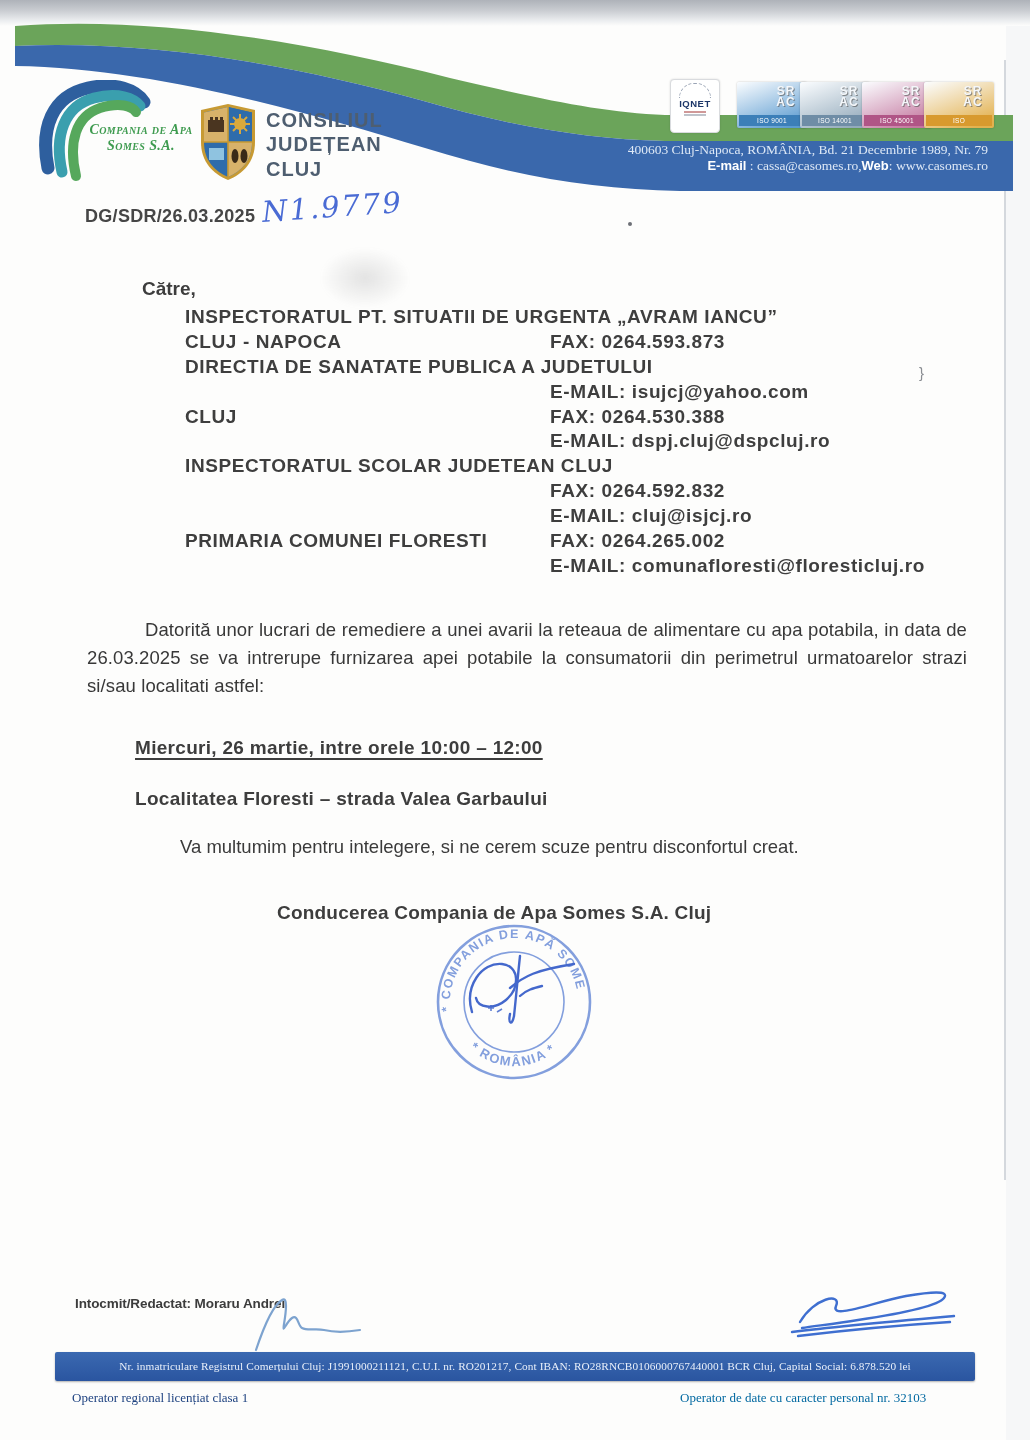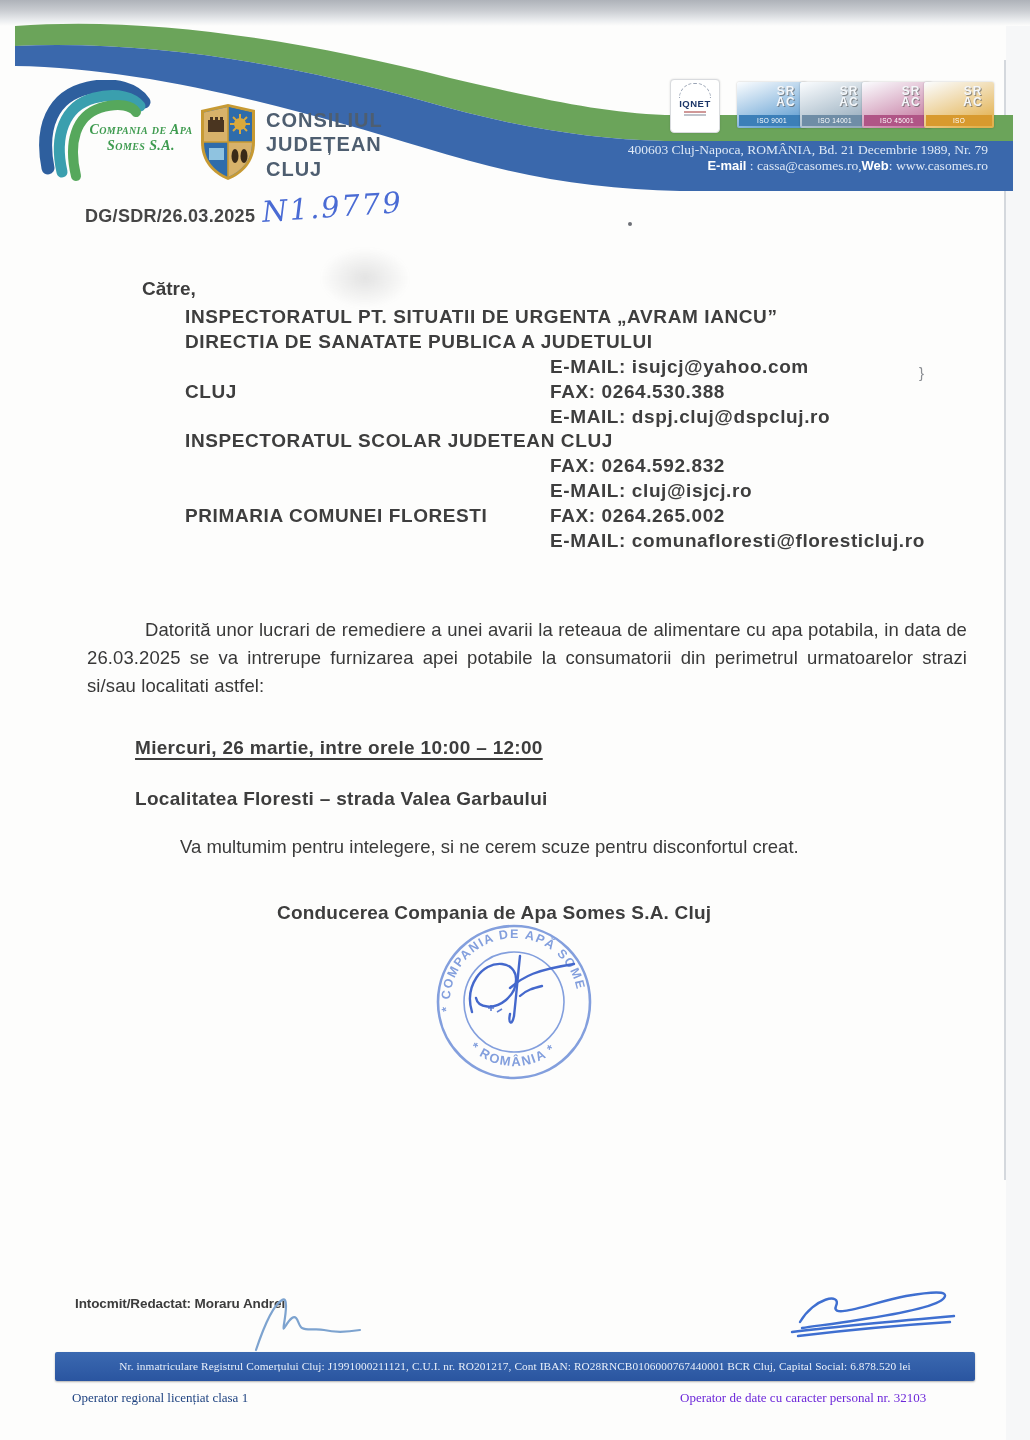--- a/index.html
+++ b/index.html
@@ -85,21 +85,21 @@
   .prepared{position:absolute;left:75px;top:1296px;font-weight:bold;font-size:13.5px;color:#3c3c3c;letter-spacing:-.1px;}
 
   .footer-band{position:absolute;left:55px;top:1352px;width:920px;height:29px;
     background:linear-gradient(to bottom,#3b69b1 0%,#2a55a0 100%);
     border-radius:2px;box-shadow:0 1px 2px rgba(0,0,0,.3);
     font-family:"Liberation Serif",serif;font-size:11.3px;line-height:29px;color:#e9f0fa;
     text-align:center;letter-spacing:.1px;white-space:nowrap;overflow:hidden;}
   .op-left{position:absolute;left:72px;top:1390px;font-family:"Liberation Serif",serif;
     font-size:13px;color:#1e4280;}
   .op-right{position:absolute;left:680px;top:1390px;font-family:"Liberation Serif",serif;
-    font-size:13px;color:#6d28d9;}
+    font-size:13px;color:#0369a1;}
 </style>
 </head>
 <body>
 
 <div class="page">
 
   <div class="scan-top"></div>
   <div class="scan-right-strip"></div>
   <div class="scan-right-line"></div>
   <div class="smudge"></div>
@@ -191,20 +191,24 @@
   <div class="ref">DG/SDR/26.03.2025</div>
   <div class="handwritten">N1.9779</div>
 
   <div class="catre">Către,</div>
   <div class="recipients">
     <div class="r-row">
         <div class="r-left">INSPECTORATUL PT. SITUATII DE  URGENTA „AVRAM IANCU”</div>
         <div class="r-right"></div>
       </div>
     <div class="r-row">
+        <div class="r-left">CLUJ - NAPOCA</div>
+        <div class="r-right">FAX: 0264.593.873</div>
+      </div>
+    <div class="r-row">
         <div class="r-left">DIRECTIA DE SANATATE PUBLICA A JUDETULUI</div>
         <div class="r-right"></div>
       </div>
     <div class="r-row">
         <div class="r-left"></div>
         <div class="r-right">E-MAIL: isujcj@yahoo.com</div>
       </div>
     <div class="r-row">
         <div class="r-left">CLUJ</div>
         <div class="r-right">FAX: 0264.530.388</div>

